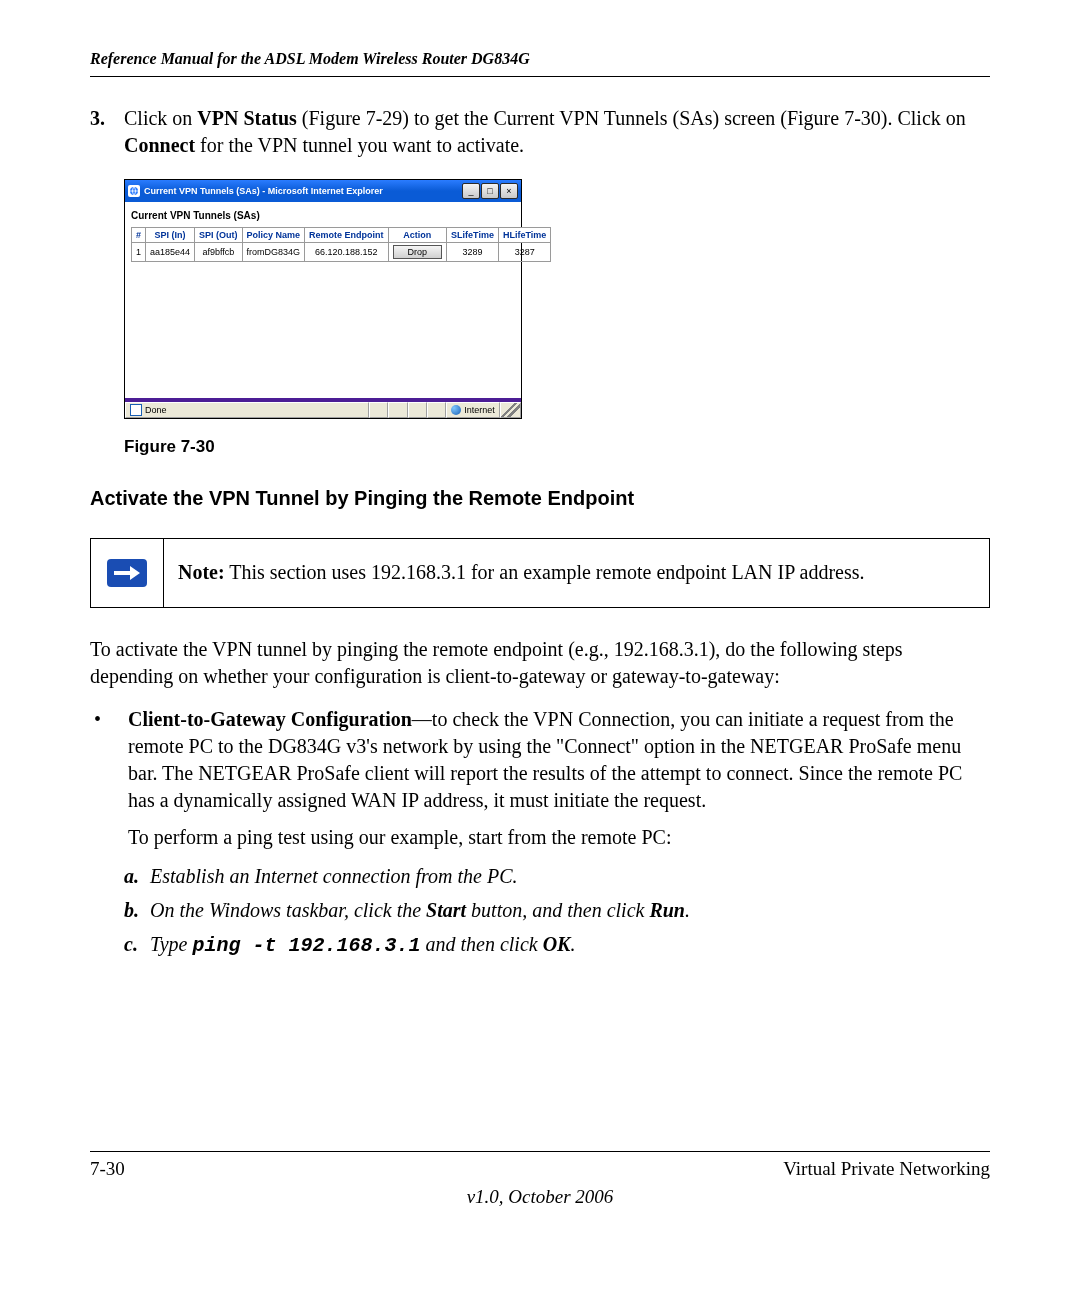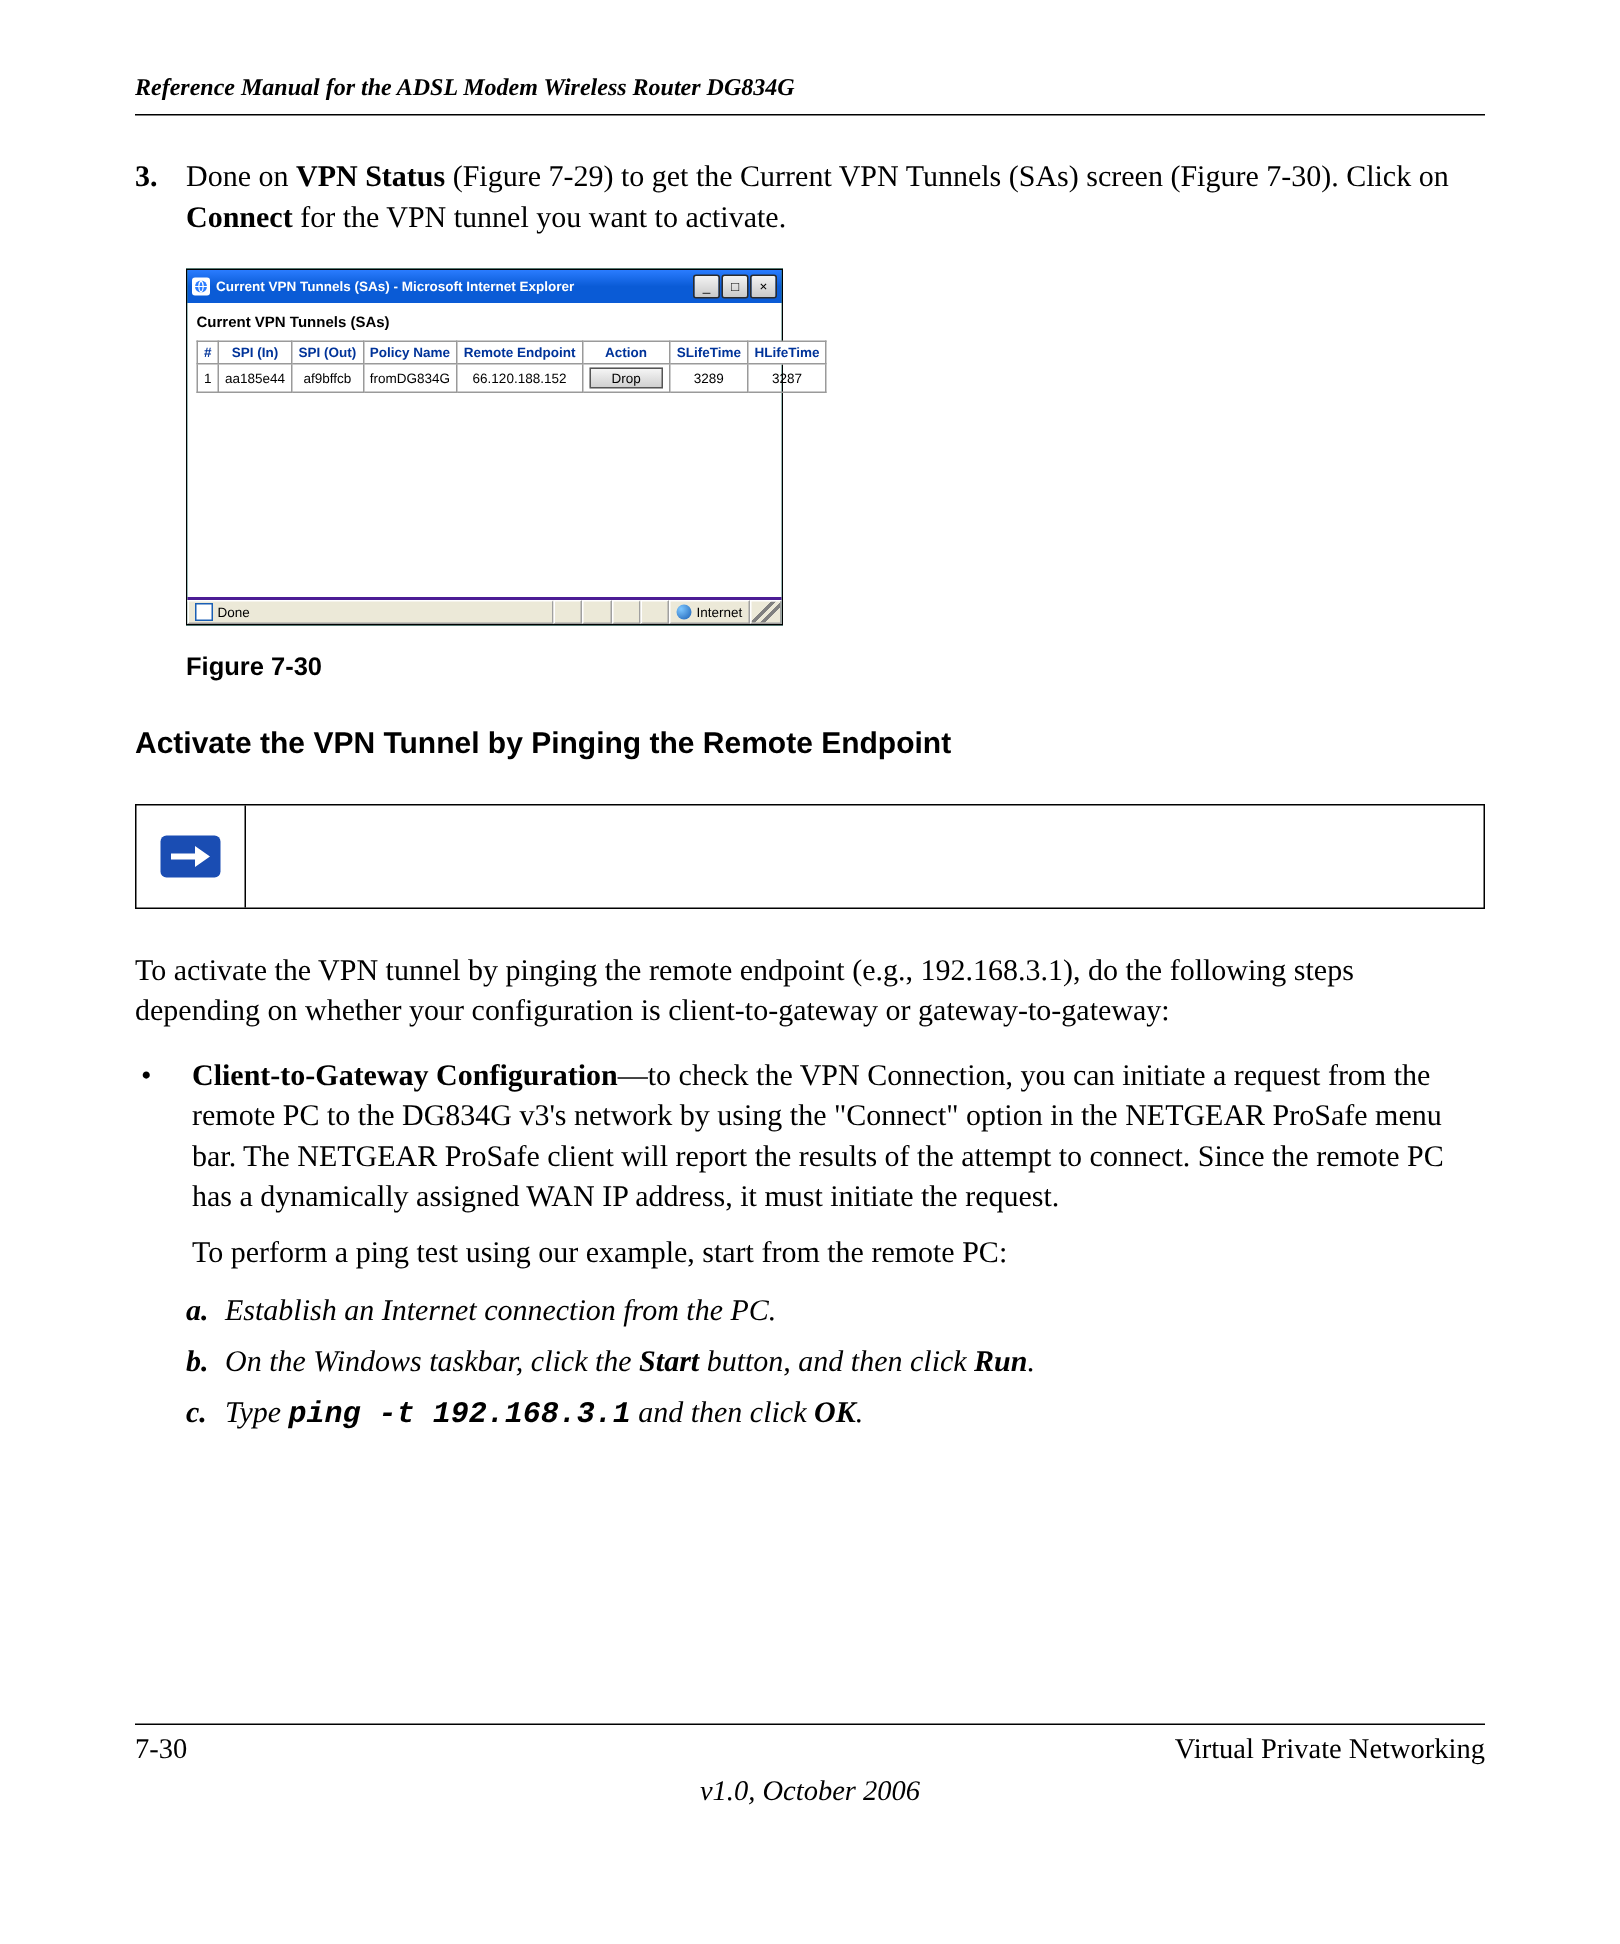--- a/index.html
+++ b/index.html
@@ -124,21 +124,21 @@
     border: 1px solid #555;
     background: linear-gradient(to bottom,#f5f5f5,#d0d0d0);
     font-size:9px;
   }
   .ie-empty {
     height: 130px;
     background:#fff;
   }
   .statusbar {
     display:flex;
-    border-top:2px solid #4c1d95;
+    border-top:4px solid #4c1d95;
     background:#ece9d8;
     font-size:9px;
     height:16px;
     align-items:stretch;
   }
   .sb-cell {
     border:1px solid #fff;
     border-right-color:#a0a0a0;
     border-bottom-color:#a0a0a0;
     padding:1px 4px;
@@ -209,21 +209,21 @@
 </head>
 <body>
 
 <div class="page">
   <div class="header-title">Reference Manual for the ADSL Modem Wireless Router DG834G</div>
   <hr class="hr">
 
   <div class="step">
     <div class="step-num">3.</div>
     <div class="step-body">
-      <span>Done on </span><b>VPN Status</b><span> (Figure 7-29) to get the Current VPN Tunnels (SAs) screen (Figure 7-30). Click on </span><b>Connect</b><span> for the VPN tunnel you want to activate.</span>
+      <span>Click on </span><b>VPN Status</b><span> (Figure 7-29) to get the Current VPN Tunnels (SAs) screen (Figure 7-30). Click on </span><b>Connect</b><span> for the VPN tunnel you want to activate.</span>
     </div>
   </div>
 
   <div class="figure-wrap">
     <div class="ie-window">
       <div class="titlebar">
         <span class="ico">
             <svg viewBox="0 0 10 10">
               <circle cx="5" cy="5" r="4" fill="#2a7cff"></circle>
               <path d="M1 5h8M5 1c2 2 2 6 0 8M5 1c-2 2-2 6 0 8" stroke="#fff" stroke-width="0.8" fill="none"></path>
@@ -287,20 +287,23 @@
   <div class="subheading">Activate the VPN Tunnel by Pinging the Remote Endpoint</div>
 
   <div class="note-box">
     <div class="note-left">
       <div class="arrow-badge">
         <svg viewBox="0 0 30 20">
             <path d="M2 8h16V3l10 7-10 7v-5H2z" fill="#fff"></path>
           </svg>
       </div>
     </div>
+    <div class="note-right">
+      <b>Note:</b><span> This section uses 192.168.3.1 for an example remote endpoint LAN IP address.</span>
+    </div>
   </div>
 
   <div class="para">To activate the VPN tunnel by pinging the remote endpoint (e.g., 192.168.3.1), do the following steps depending on whether your configuration is client-to-gateway or gateway-to-gateway:</div>
 
   <div class="bullet">
     <div class="dot">•</div>
     <div>
       <b>Client-to-Gateway Configuration</b><span>—to check the VPN Connection, you can initiate a request from the remote PC to the DG834G v3's network by using the "Connect" option in the NETGEAR ProSafe menu bar. The NETGEAR ProSafe client will report the results of the attempt to connect. Since the remote PC has a dynamically assigned WAN IP address, it must initiate the request.</span>
       <div style="height:10px"></div>
       <div>To perform a ping test using our example, start from the remote PC:</div>

